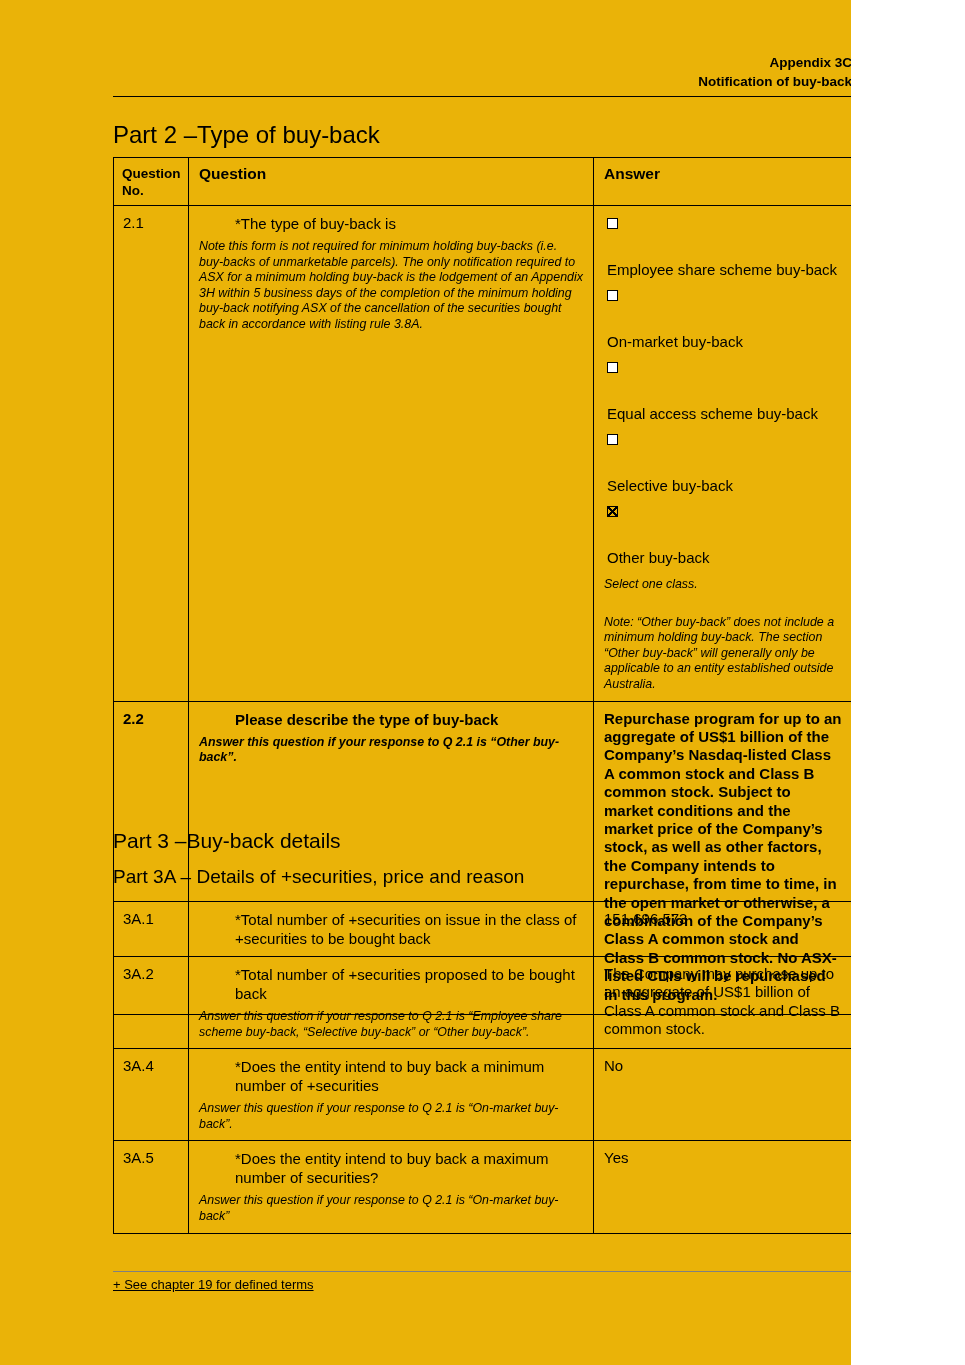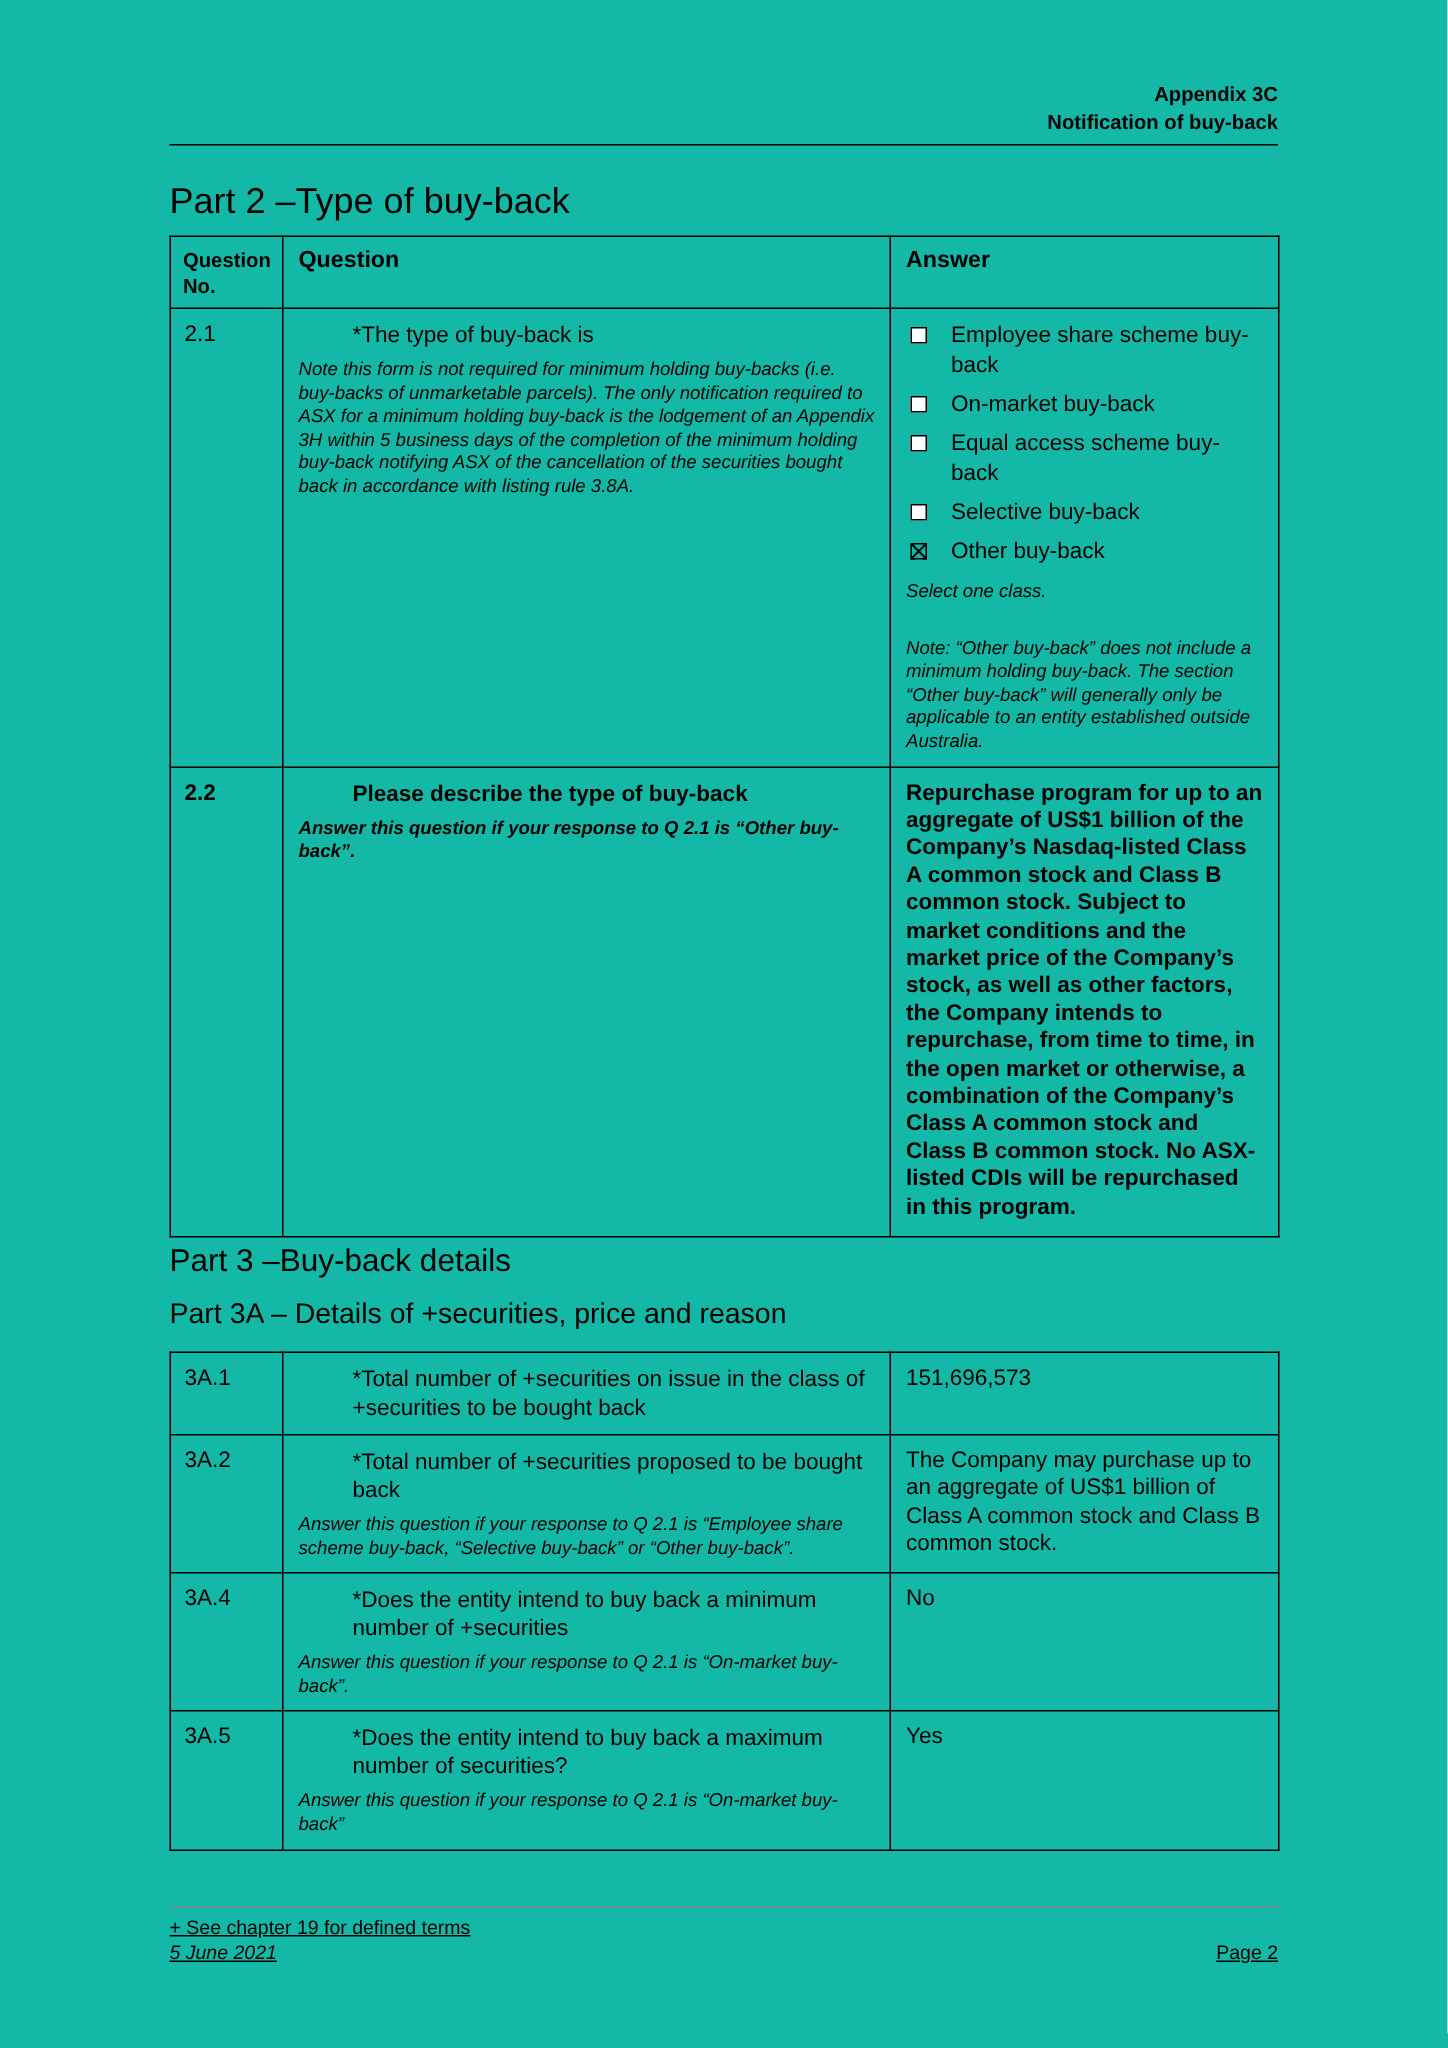--- a/index.html
+++ b/index.html
@@ -1,22 +1,22 @@
 <!DOCTYPE html>
 <html><head>
 <meta charset="utf-8">
 <style>
   * { margin: 0; padding: 0; box-sizing: border-box; }
   html, body { background: #ffffff; }
   body { font-family: "Liberation Sans", "DejaVu Sans", sans-serif; color: #000; }
   .page {
     position: relative;
-    width: 965px;
+    width: 851px;
     height: 1365px;
-    background: #14b8a6;
+    background: #eab308;
     overflow: hidden;
   }
   .content {
     position: absolute;
     left: 113px;
     top: 0;
     width: 739px;
   }
   
   .doc-header {
@@ -48,21 +48,21 @@
   col.c-q  { width: 405px; }
   col.c-a  { width: 259px; }
   th { font-size: 15.5px; font-weight: bold; padding: 7px 8px 6px 10px; }
   th.th-no { font-size: 13.5px; line-height: 17px; padding-left: 8px; }
   td { padding: 8px 10px 8px 10px; }
   td.cell-no { font-size: 15px; padding-left: 9px; }
   .q-title { font-size: 15px; line-height: 19px; margin-left: 36px; }
   .q-note { font-size: 12.4px; font-style: italic; line-height: 15.6px; margin-top: 6px; }
   .a-text { font-size: 15px; line-height: 18.4px; }
   
-  .opt { display: flex; gap: 16px; margin: 0 0 6px 3px; }
+  .opt { display: flex; gap: 31px; margin: 0 0 6px 3px; flex-direction: column; }
   .cb {
     flex: 0 0 auto;
     width: 11px; height: 11px;
     border: 1.4px solid #000;
     margin-top: 4px;
     background: #fff;
   }
   .cb.checked {
     background:
       linear-gradient(to top right, transparent 44%, #000 44%, #000 56%, transparent 56%),
@@ -203,18 +203,14 @@
           <div class="a-text">Yes</div>
         </td>
       </tr>
     </tbody>
       </table>
   </div>
 
   <div class="footer">
     <div class="footer-rule"></div>
     <div class="footer-line1">+ See chapter 19 for defined terms</div>
-    <div class="footer-line2">
-      <span class="footer-date">5 June 2021</span>
-      <span>Page 2</span>
-    </div>
   </div>
 </div>
 
 </body></html>

